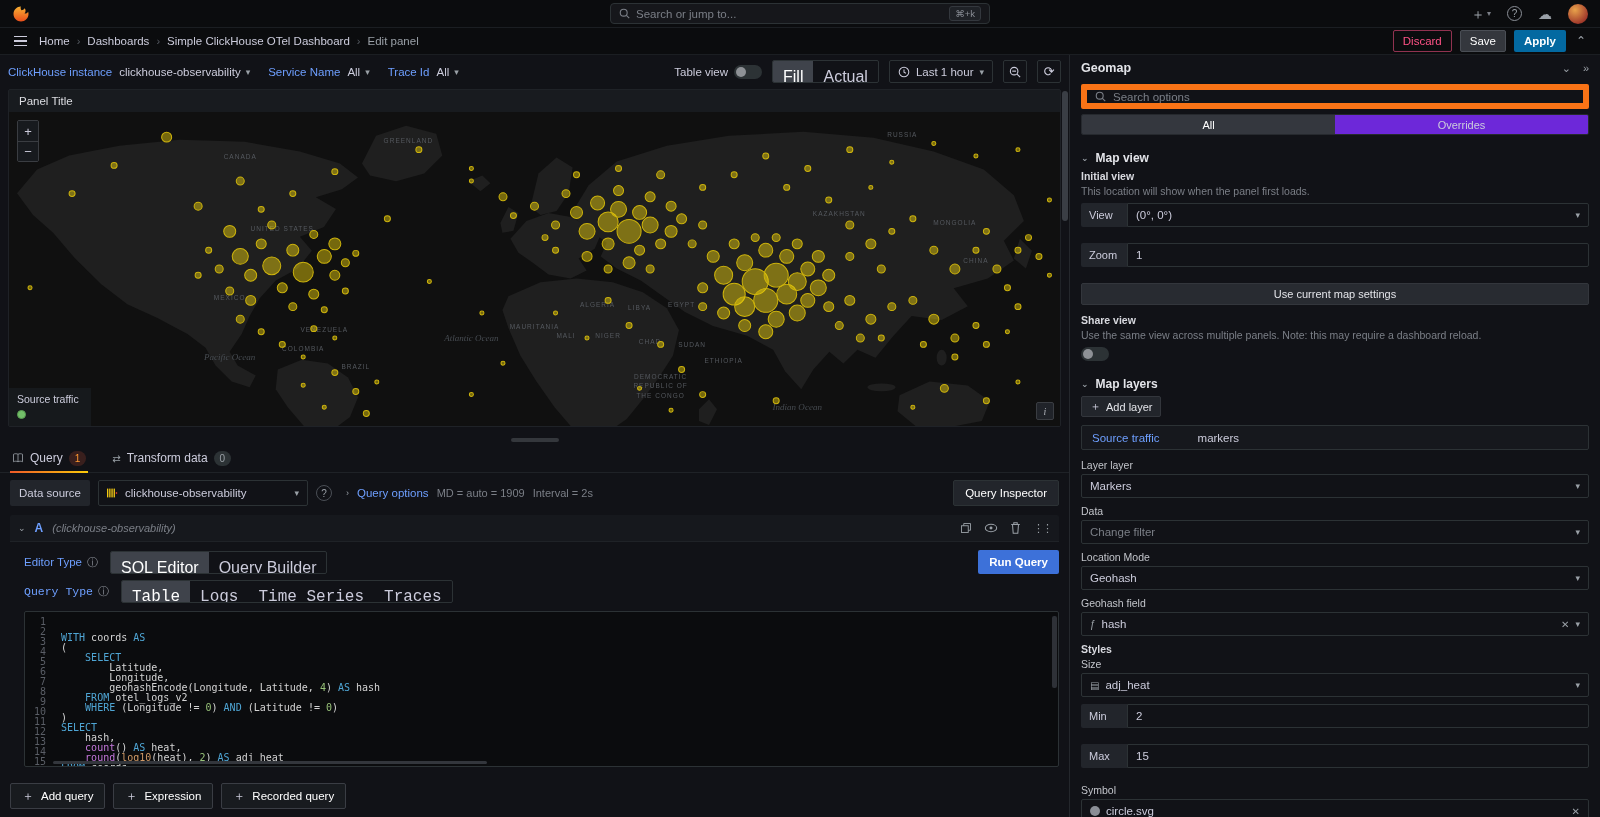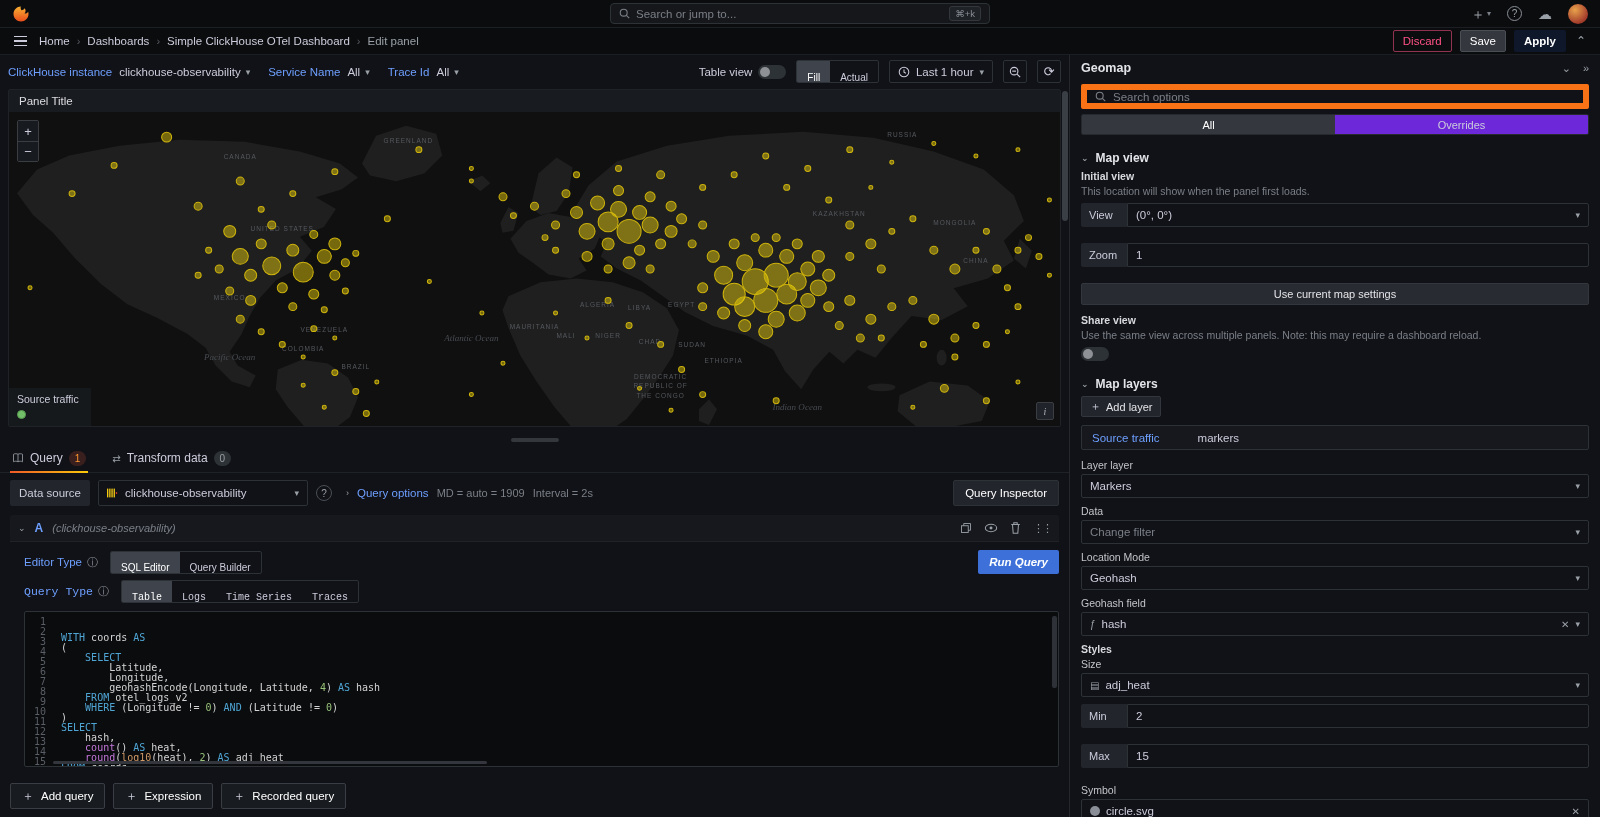--- a/index.html
+++ b/index.html
@@ -34,41 +34,41 @@
   .burger i { display:block; width:13px; height:1.5px; background:#ccccdc; }
   .crumbs { display:flex; align-items:center; gap:7px; }
   .crumb { font-size:11.5px; color:#ccccdc; cursor:pointer; white-space:nowrap; }
   .crumb.last { color:#9aa0a7; cursor:default; }
   .crumb-sep { color:#565b63; font-size:11px; }
   .bread-actions { margin-left:auto; display:flex; gap:8px; align-items:center; }
   .btn { height:22px; border-radius:2px; font-size:11.5px; padding:0 9px; display:inline-flex;
     align-items:center; justify-content:center; cursor:pointer; border:1px solid transparent; white-space:nowrap;}
   .btn-discard { color:#ff5286; border-color:rgba(255,82,134,.55); background:transparent; }
   .btn-save { background:#34373d; border-color:#4a4e55; color:#fff; }
-  .btn-apply { background:#0f172a; color:#fff; font-weight:600; }
+  .btn-apply { background:#0369a1; color:#fff; font-weight:600; }
   .chev-up { color:#9aa0a7; font-size:12px; cursor:pointer; padding:0 2px;}
 
   
   .main { flex:1; display:flex; min-height:0; }
   .left { flex:1; min-width:0; position:relative; display:flex; flex-direction:column; background:#111217; overflow:hidden;}
   .left-scroll { position:absolute; right:1px; top:36px; width:6px; height:130px; background:#3a3e45; border-radius:3px; z-index:5;}
 
   
   .toolbar { display:flex; align-items:center; padding:5px 8px; gap:18px; flex:0 0 28px; }
   .var-group { display:flex; align-items:center; gap:7px; }
   .var-label { color:#6e9fff; font-size:11.5px; white-space:nowrap; }
   .var-value { display:flex; align-items:center; gap:5px; color:#ccccdc; font-size:11.5px; cursor:pointer; }
   .chev { color:#9aa0a7; font-size:9px; }
   .toolbar-right { margin-left:auto; display:flex; align-items:center; gap:10px; }
   .tv { display:flex; align-items:center; gap:6px; font-size:11.5px; }
   .switch { width:28px; height:14px; border-radius:8px; background:#2c3235; position:relative; cursor:pointer; }
   .switch::after { content:''; position:absolute; width:10px; height:10px; border-radius:50%;
     background:#8e9196; top:2px; left:2px; }
   .seg-group { display:flex; border:1px solid #2c3235; border-radius:2px; overflow:hidden; height:23px; background:#111217;}
-  .seg { padding:16px 10px; display:flex; align-items:center; font-size:10px; color:#ccccdc; cursor:pointer; }
+  .seg { padding:16px 10px; display:flex; align-items:center; font-size:16px; color:#ccccdc; cursor:pointer; }
   .seg.active { background:#3f434b; color:#fff; }
   .tool-btn { height:23px; border:1px solid #2c3235; border-radius:2px; display:flex; align-items:center;
     gap:6px; padding:0 8px; font-size:11.5px; cursor:pointer; color:#ccccdc; background:#111217;}
   .tool-btn.square { width:24px; justify-content:center; padding:0; }
   .icon-svg { display:block; }
 
   
   .panel { margin:1px 8px 8px; border:1px solid #1f2227; border-radius:2px; background:#181b1f;
     height:338px; display:flex; flex-direction:column; position:relative; flex:0 0 auto;}
   .panel-header { height:22px; display:flex; align-items:center; justify-content:flex-start;
@@ -126,21 +126,21 @@
   .qref { color:#6e9fff; font-weight:bold; font-size:12px; }
   .qds-hint { color:#7b7f87; font-style:italic; font-size:11px; }
   .qhdr-icons { margin-left:auto; display:flex; gap:12px; color:#9aa0a7; align-items:center;}
   .qhdr-icons svg { display:block; }
   .grip { letter-spacing:-2px; font-size:11px; cursor:grab; }
 
   .ed-row { display:flex; align-items:center; gap:8px; margin:8px 10px 0 24px; flex:0 0 auto;}
   .inline-label { color:#6e9fff; font-size:11.5px; display:flex; align-items:center; gap:5px; margin-right:4px;}
   .info-i { color:#8a8e96; font-size:11px; }
   .run-btn { margin-left:auto; background:#3d71d9; color:#fff; height:24px; padding:0 11px;
-    border-radius:2px; font-size:11.5px; font-weight:600; display:flex; align-items:center; cursor:pointer;font-style:italic;}
+    border-radius:2px; font-size:11.5px; font-weight:600; display:flex; align-items:center; cursor:pointer;}
 
   
   .sql { margin:8px 10px 0 24px; background:#0b0c0e; border:1px solid #2c3235; border-radius:2px;
     display:flex; font-family:"DejaVu Sans Mono","Liberation Mono",monospace; font-size:10px; line-height:10px;
     position:relative; height:156px; overflow:hidden; flex:0 0 auto;}
   .gutter { width:28px; text-align:right; padding:5px 7px 0 0; color:#5a5e66; user-select:none; }
   .gutter .ln { height:10px; }
   .code { flex:1; padding:5px 0 0 8px; white-space:pre; color:#d4d4d4;margin-top:16px; }
   .code .cl { height:10px; }
   .k { color:#4fa6d5; } .fn { color:#c678dd; } .fn2 { color:#d19a66; } .num { color:#98c379; }

